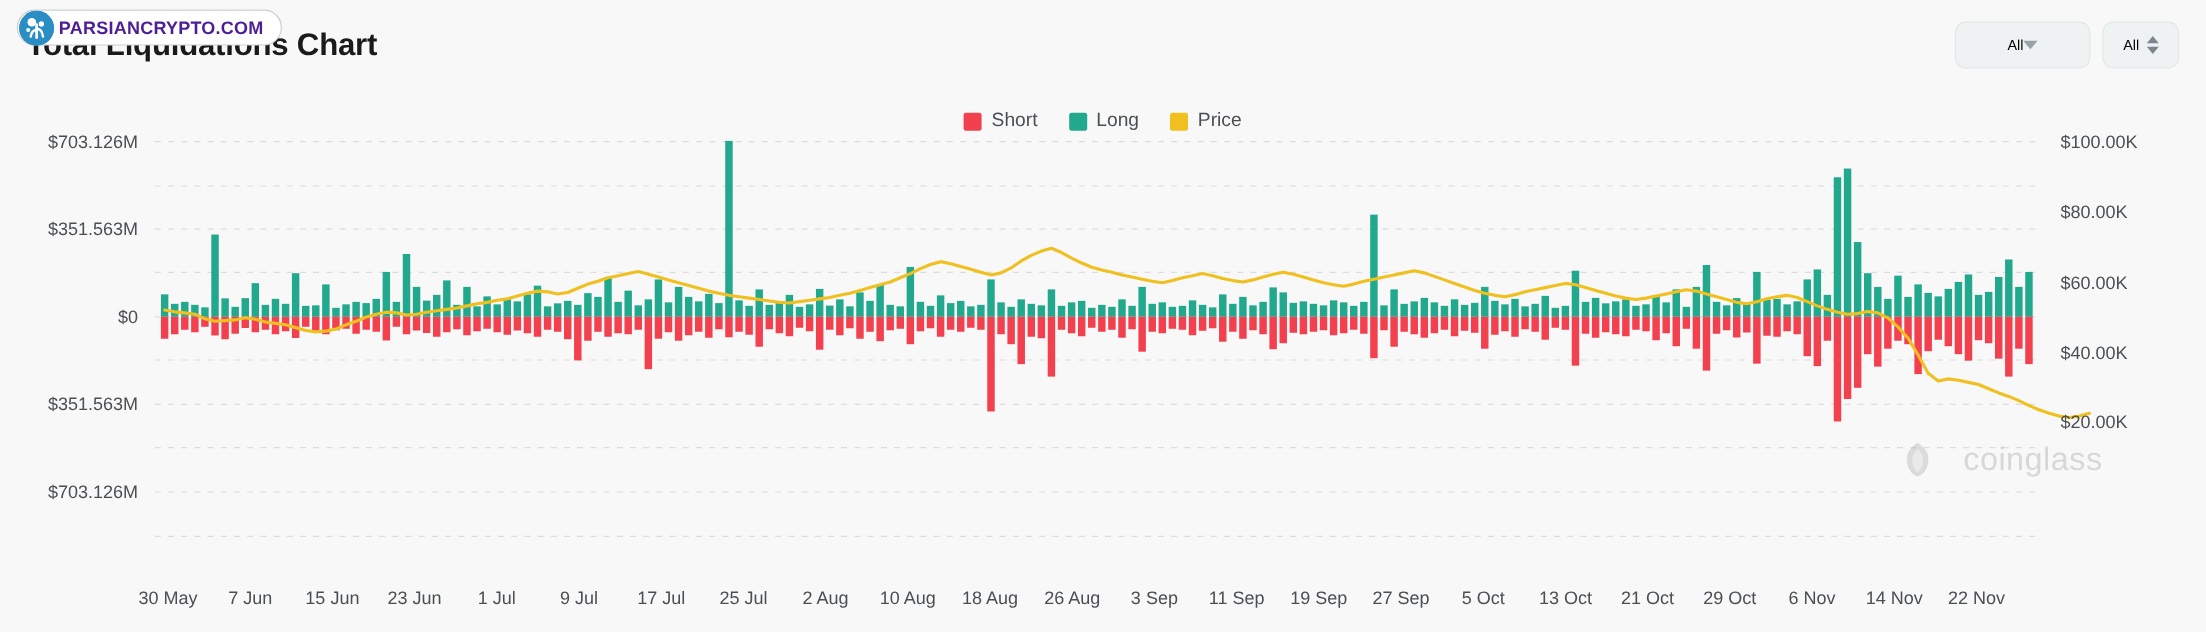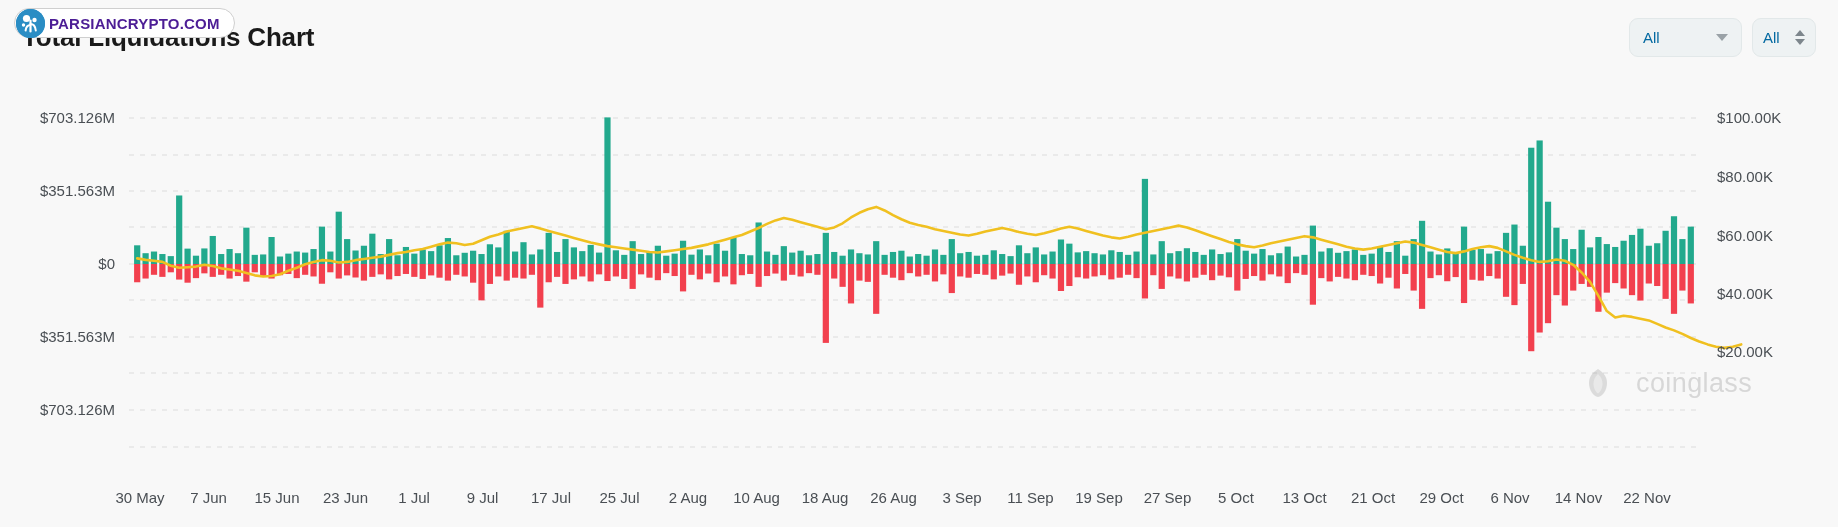--- a/index.html
+++ b/index.html
@@ -29,23 +29,23 @@
   #watermark-logo {
     position: absolute; left: 16px; top: 9px;
     width: 29px; height: 29px; border-radius: 50%;
     background: #2a8dc4; z-index: 10;
   }
   #watermark-logo svg { display: block; }
 
   
   .controls { position: absolute; right: 22px; top: 18px; display: flex; gap: 10px; align-items: center; }
   .select-box {
-    display: flex; align-items: center; justify-content: space-between;
+    display: flex; align-items: center; justify-content: center;
     background: #eef2f3; border: 1px solid #e2e8e9; border-radius: 9px;
-    color: #0369a1; font-size: 15px;
+    color: #000000; font-size: 12px;
   }
   #filter-select-all { width: 113px; height: 39px; padding: 0 13px; }
   #stepper-select-all { width: 64px; height: 39px; padding: 0 10px; gap: 6px; }
   .caret-down {
     width: 0; height: 0;
     border-left: 6px solid transparent; border-right: 6px solid transparent;
     border-top: 7px solid #9aa2a7;
   }
   .stepper-arrows { display: flex; flex-direction: column; gap: 3px; line-height: 0; }
   .stepper-arrows i {
@@ -111,20 +111,34 @@
     </div>
     <div class="select-box" id="stepper-select-all">
       <span>All</span>
       <span class="stepper-arrows">
         <i class="up"></i>
           <i class="down"></i>
       </span>
     </div>
   </div>
 
+  <div id="chart-legend">
+    <div class="legend-item">
+      <span class="legend-swatch" style="background: rgb(242, 64, 78);"></span>
+      <span class="legend-label">Short</span>
+    </div>
+    <div class="legend-item">
+      <span class="legend-swatch" style="background: rgb(34, 169, 141);"></span>
+      <span class="legend-label">Long</span>
+    </div>
+    <div class="legend-item">
+      <span class="legend-swatch" style="background: rgb(240, 192, 32);"></span>
+      <span class="legend-label">Price</span>
+    </div>
+  </div>
 
   <div id="plot-area">
     <svg id="plot-svg" width="1838" height="527">
       <g id="gridlines">
           <line x1="129" y1="118" x2="1701" y2="118" stroke="#dcdcdc" stroke-width="1" stroke-dasharray="5 6"></line>
           <line x1="129" y1="155" x2="1701" y2="155" stroke="#dcdcdc" stroke-width="1" stroke-dasharray="5 6"></line>
           <line x1="129" y1="191" x2="1701" y2="191" stroke="#dcdcdc" stroke-width="1" stroke-dasharray="5 6"></line>
           <line x1="129" y1="227" x2="1701" y2="227" stroke="#dcdcdc" stroke-width="1" stroke-dasharray="5 6"></line>
           <line x1="129" y1="264" x2="1701" y2="264" stroke="#dcdcdc" stroke-width="1" stroke-dasharray="5 6"></line>
           <line x1="129" y1="300" x2="1701" y2="300" stroke="#dcdcdc" stroke-width="1" stroke-dasharray="5 6"></line>

